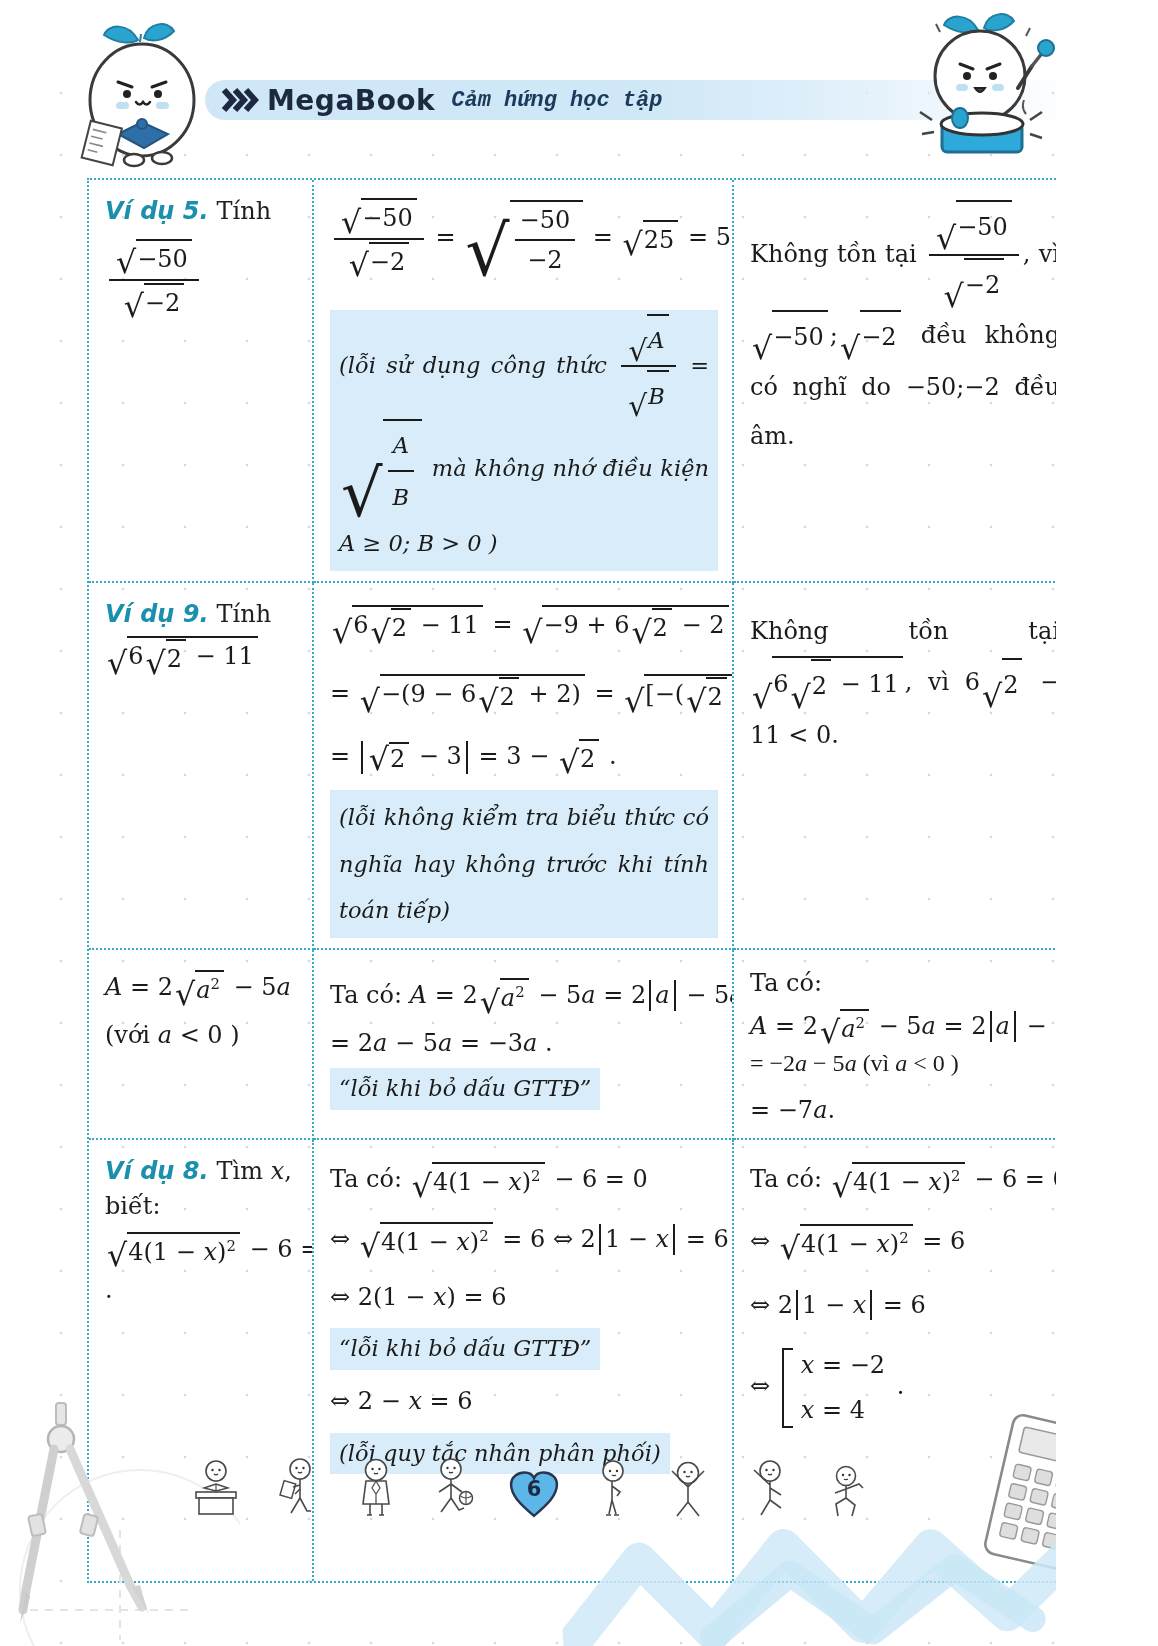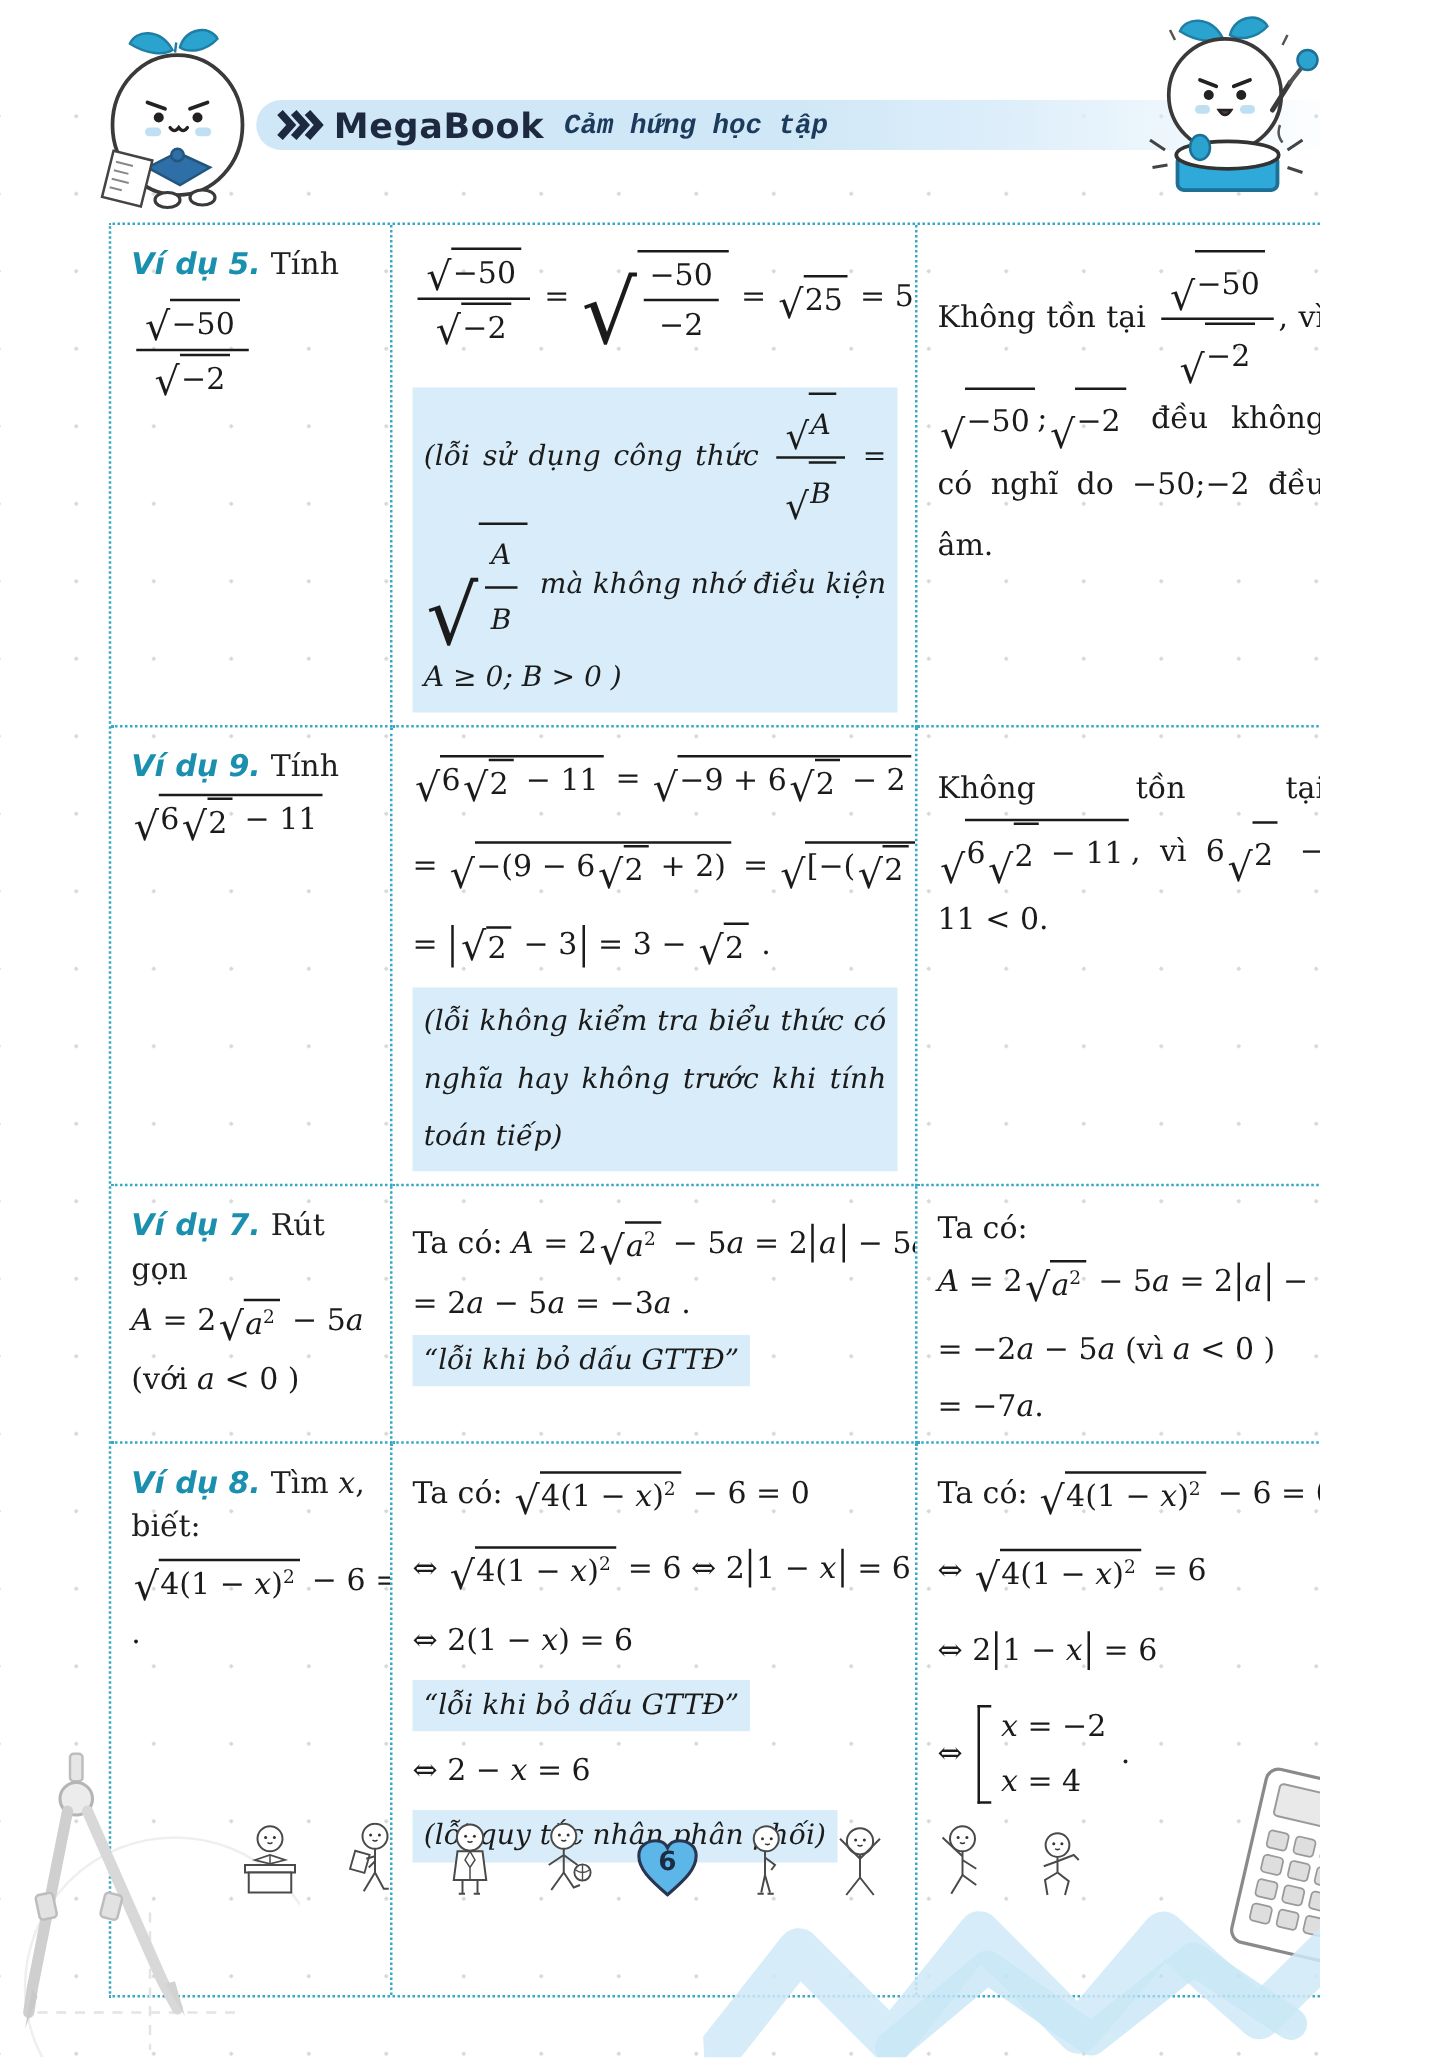--- a/index.html
+++ b/index.html
@@ -258,21 +258,20 @@
                     <span class="rbody"><span>2</span></span>
                   </span><span> − 11</span></span>
               </span><span>, vì 6</span><span class="sqrt">
                 <span class="rsign">√</span>
                 <span class="rbody"><span>2</span></span>
               </span><span> − 11 &lt; 0.</span></div>
           </div>
     </div>
 
     <div class="cell">
-      <div class="vd"><span class="vd-label">Ví dụ 7.</span><span class="vd-task"><span>Rút gọn</span></span></div>
       <div>
             <div class="line" style="margin-top: 6px;"><span class="v">A</span><span> = 2</span><span class="sqrt">
                 <span class="rsign">√</span>
                 <span class="rbody"><span class="v">a</span><sup>2</sup></span>
               </span><span> − 5</span><span class="v">a</span></div>
             <div class="line" style="margin-top: 10px;"><span>(với  </span><span class="v">a</span><span> &lt; 0 )</span></div>
           </div>
     </div>
     <div class="cell">
       <div><div class="line" style="margin-top: 14px;"><span>Ta có:  </span><span class="v">A</span><span> = 2</span><span class="sqrt">
@@ -280,21 +279,21 @@
                 <span class="rbody"><span class="v">a</span><sup>2</sup></span>
               </span><span> − 5</span><span class="v">a</span><span> = 2</span><span class="abs"><span class="v">a</span></span><span> − 5</span><span class="v">a</span></div><div class="line" style="margin-top: 10px;"><span>= 2</span><span class="v">a</span><span> − 5</span><span class="v">a</span><span> = −3</span><span class="v">a</span><span> .</span></div><div class="line note hlb" style="margin-top: 8px;"><span>“lỗi khi bỏ dấu GTTĐ”</span></div></div>
     </div>
     <div class="cell lastcol">
       <div>
             <div class="line" style="margin-top: 2px;"><span>Ta có:</span></div>
             <div class="line" style="margin-top: 8px;"><span class="v">A</span><span> = 2</span><span class="sqrt">
                 <span class="rsign">√</span>
                 <span class="rbody"><span class="v">a</span><sup>2</sup></span>
               </span><span> − 5</span><span class="v">a</span><span> = 2</span><span class="abs"><span class="v">a</span></span><span> − 5</span><span class="v">a</span></div>
-            <div class="line" style="margin-top: 16px;"><span>= −2</span><span class="v">a</span><span> − 5</span><span class="v">a</span><span>  (vì  </span><span class="v">a</span><span> &lt; 0 )</span></div>
+            <div class="line" style=" font-family: Liberation Serif, serif;"><span>= −2</span><span class="v">a</span><span> − 5</span><span class="v">a</span><span>  (vì  </span><span class="v">a</span><span> &lt; 0 )</span></div>
             <div class="line" style="margin-top: 12px;"><span>= −7</span><span class="v">a</span><span>.</span></div>
           </div>
     </div>
 
     <div class="cell lastrow">
       <div class="vd"><span class="vd-label">Ví dụ 8.</span><span class="vd-task"><span>Tìm </span><span class="v">x</span><span>, biết:</span></span></div>
       <div>
             <div class="line" style="margin-top: 8px;"><span class="sqrt">
                 <span class="rsign">√</span>
                 <span class="rbody"><span>4(1 − </span><span class="v">x</span><span>)</span><sup>2</sup></span>

